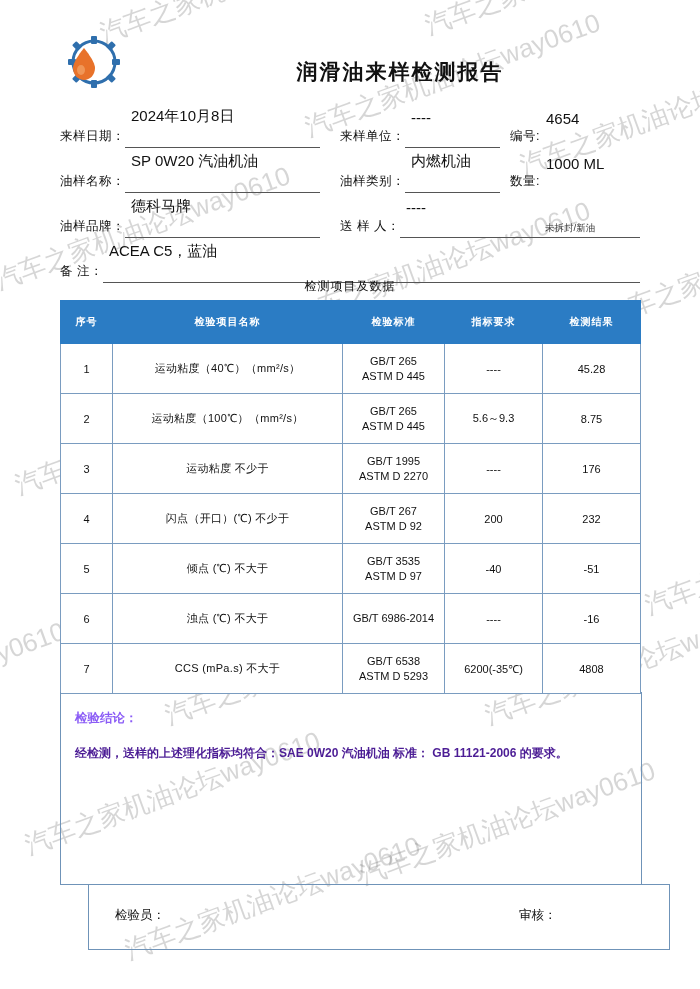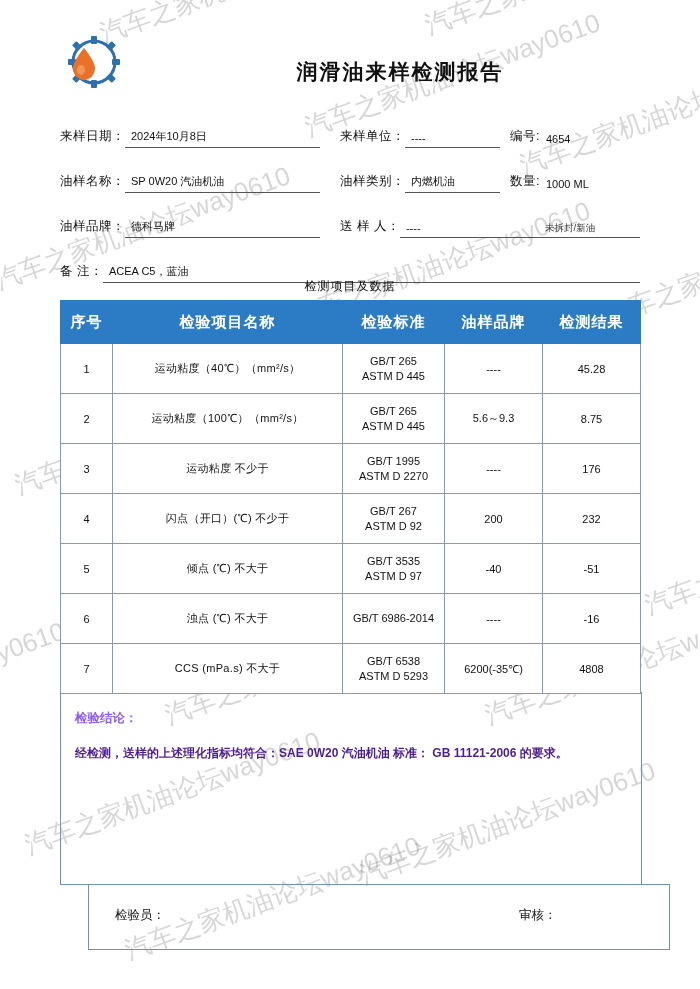--- a/index.html
+++ b/index.html
@@ -57,24 +57,24 @@
     align-items: flex-end;
   }
   .flabel {
     font-size: 12.5px;
     color: #111;
     white-space: nowrap;
     padding-bottom: 3px;
     letter-spacing: 0.5px;
   }
   .fvalue {
-    font-size: 11px;
+    font-size: 15px;
     color: #111;
     border-bottom: 1px solid #555;
-    padding: 0 4px 3px 6px;
+    padding: 0 4px 21px 6px;
     white-space: nowrap;
     overflow: hidden;
     flex: 1;
     min-width: 0;
   }
   .fvalue.noline {
     border-bottom: none;
   }
   .small-note {
     position: absolute;
@@ -104,21 +104,21 @@
     text-align: center;
     vertical-align: middle;
     font-size: 11px;
     color: #111;
   }
   table.data thead th {
     background: #2b7cc4;
     color: #ffffff;
     font-weight: bold;
     height: 40px;
-    font-size: 15px;
+    font-size: 10px;
     letter-spacing: 1px;
     border: 1px solid #2b7cc4;
   }
   table.data tbody td {
     height: 47px;
     background: #ffffff;
   }
   td.c-std {
     line-height: 1.35;
     font-size: 10.5px;
@@ -288,21 +288,21 @@
       <col style="width:230px">
       <col style="width:102px">
       <col style="width:98px">
       <col style="width:98px">
     </colgroup>
     <thead>
       <tr>
         <th>序号</th>
         <th>检验项目名称</th>
         <th>检验标准</th>
-        <th>油样品牌</th>
+        <th>指标要求</th>
         <th>检测结果</th>
       </tr>
     </thead>
     <tbody id="table-body">
         <tr>
           <td>1</td>
           <td class="c-name">运动粘度（40℃）（mm²/s）</td>
           <td class="c-std">
             <div>GB/T 265</div>
             <div>ASTM D 445</div>

